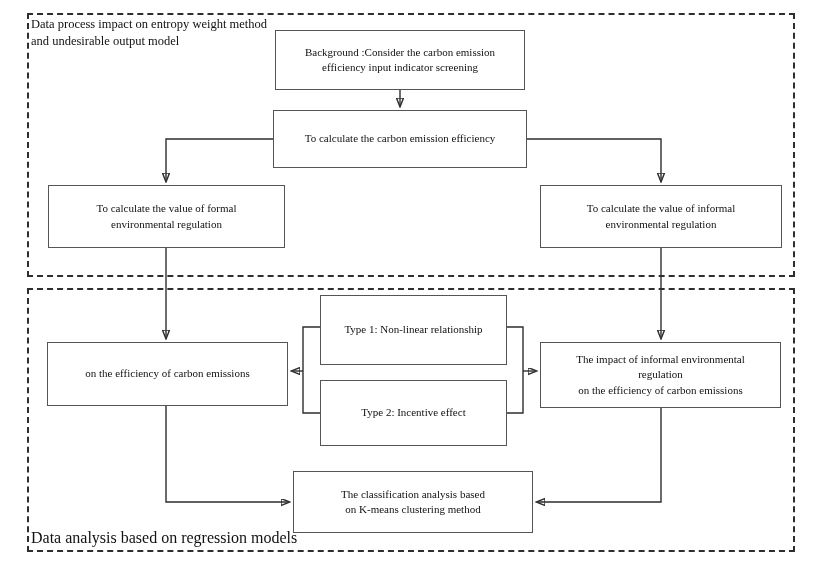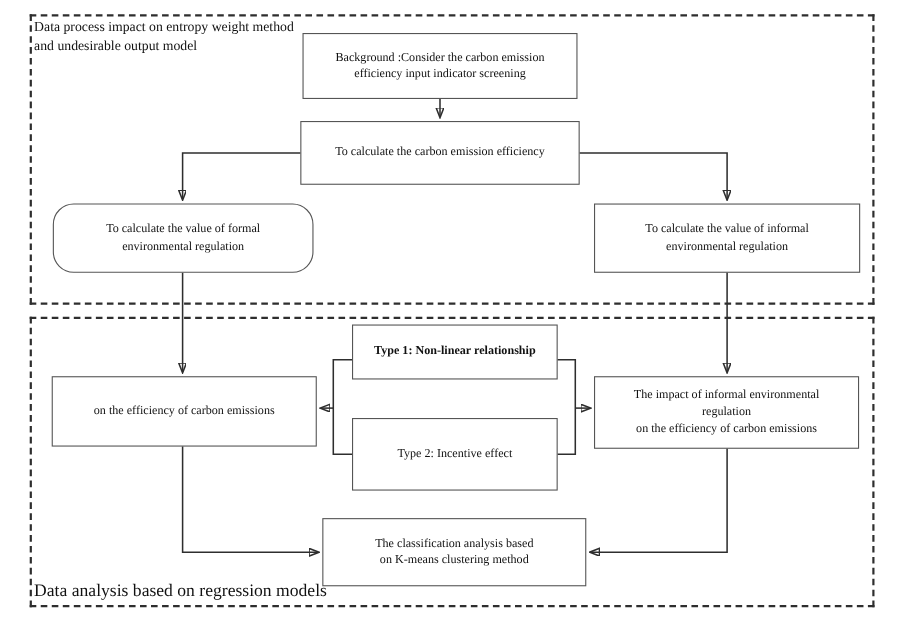--- a/index.html
+++ b/index.html
@@ -50,24 +50,24 @@
     text-align: center;
     font-size: 11px;
     line-height: 1.38;
     padding: 1px 18px;
     z-index: 2;
   }
   .node .line { display: block; white-space: nowrap; }
 
   .n-background     { left: 275px; top: 30px;  width: 250px; height: 60px; }
   .n-efficiency     { left: 273px; top: 110px; width: 254px; height: 58px; text-align: center; }
-  .n-calc-formal    { left: 48px;  top: 185px; width: 237px; height: 63px; border-radius: 19px; }
+  .n-calc-formal    { left: 48px;  top: 185px; width: 237px; height: 63px; }
   .n-calc-informal  { left: 540px; top: 185px; width: 242px; height: 63px; }
   .n-impact-formal  { left: 47px;  top: 342px; width: 241px; height: 64px; }
-  .n-type1          { left: 320px; top: 295px; width: 187px; height: 50px; font-weight: bold; }
+  .n-type1          { left: 320px; top: 295px; width: 187px; height: 70px; }
   .n-type2          { left: 320px; top: 380px; width: 187px; height: 66px; }
   .n-impact-informal{ left: 540px; top: 342px; width: 241px; height: 66px; }
   .n-kmeans         { left: 293px; top: 471px; width: 240px; height: 62px; }
 
   .connector-layer {
     position: absolute;
     left: 0; top: 0;
     width: 828px;
     height: 568px;
     z-index: 3;

